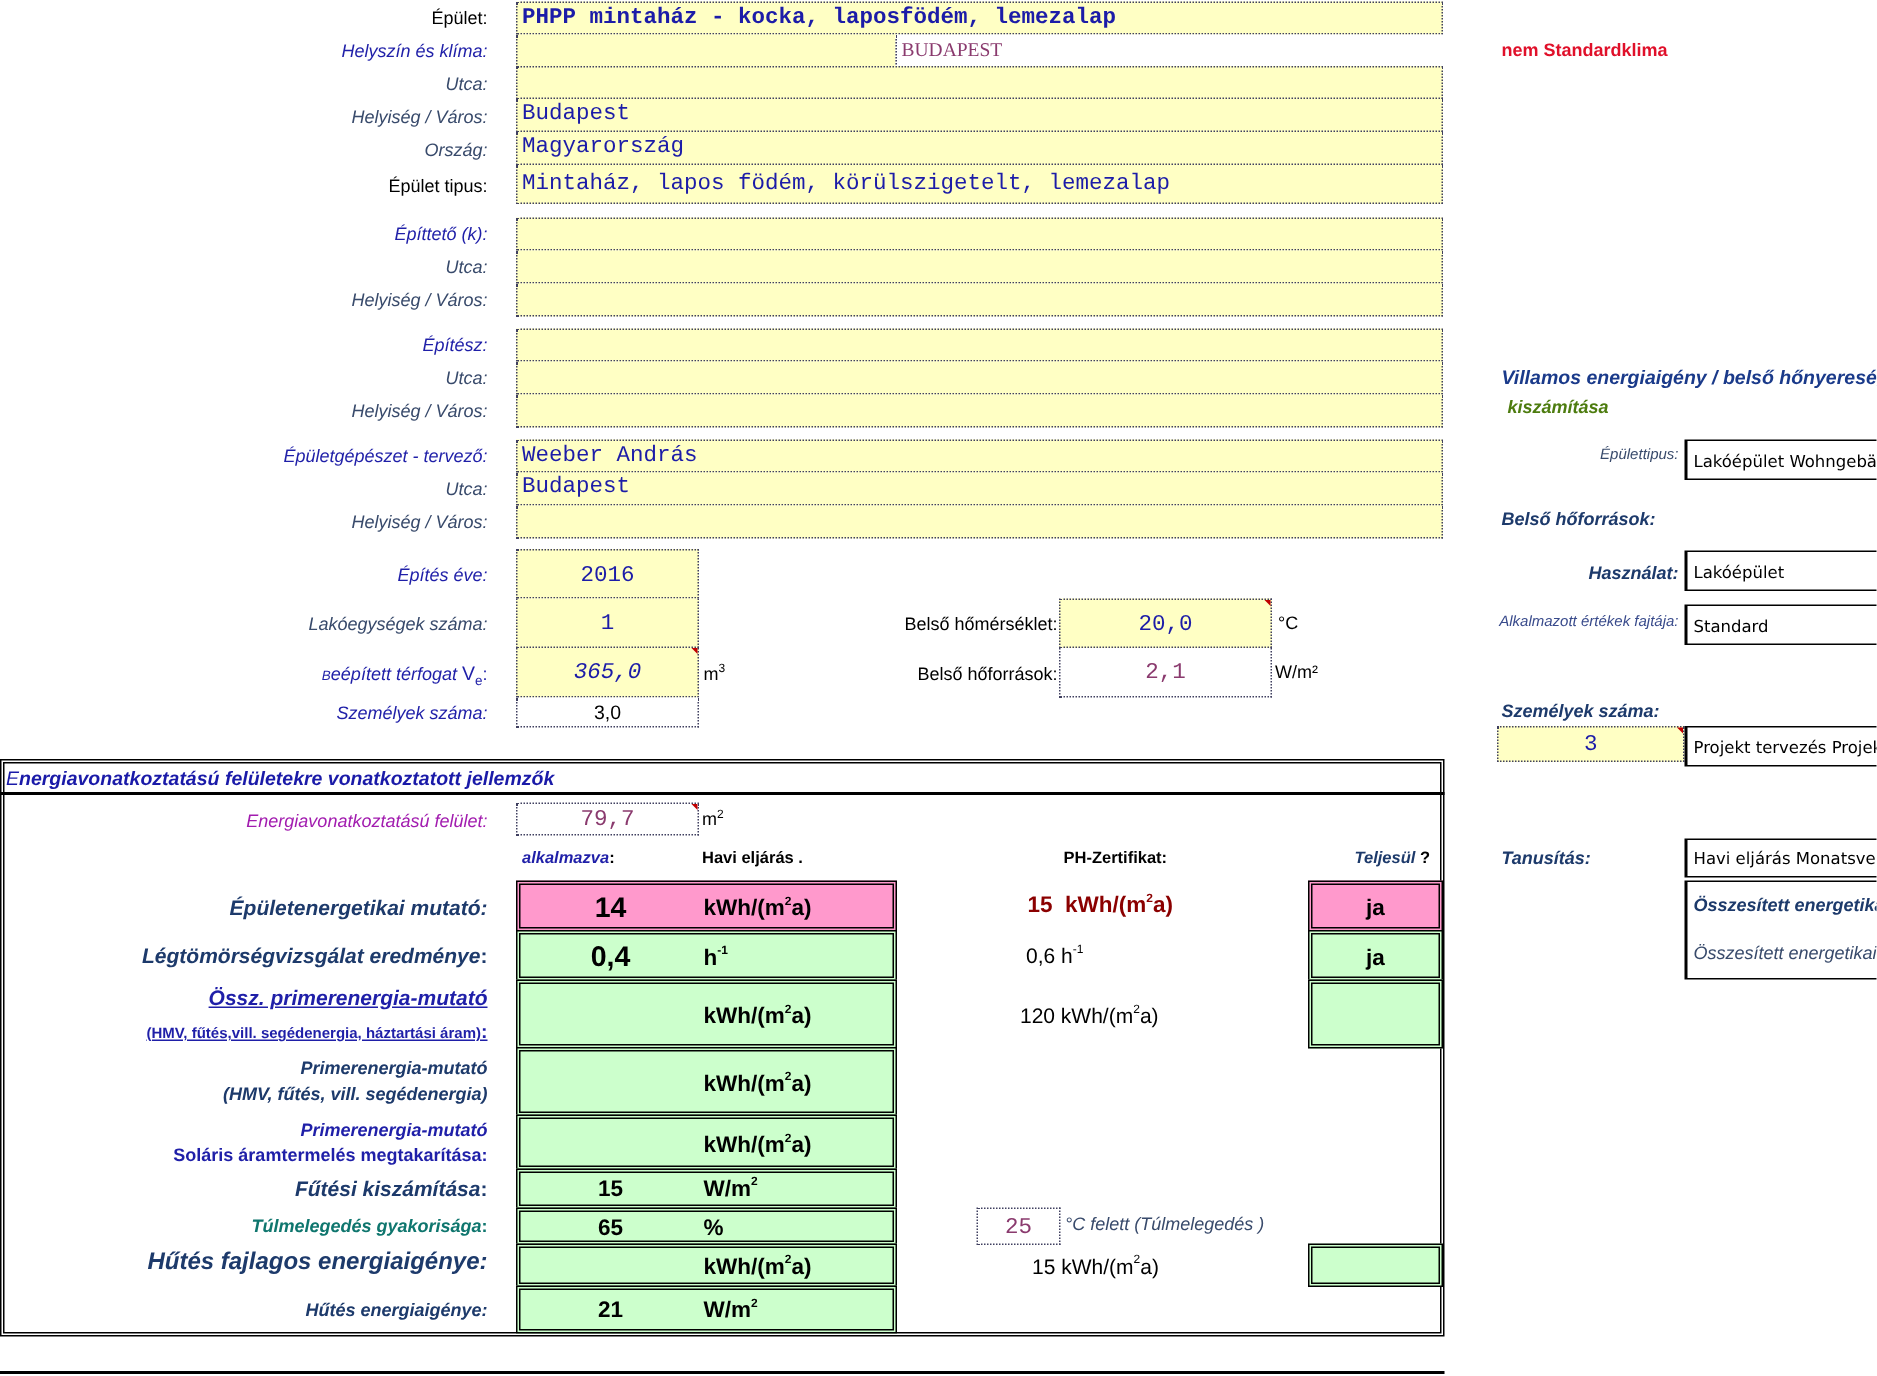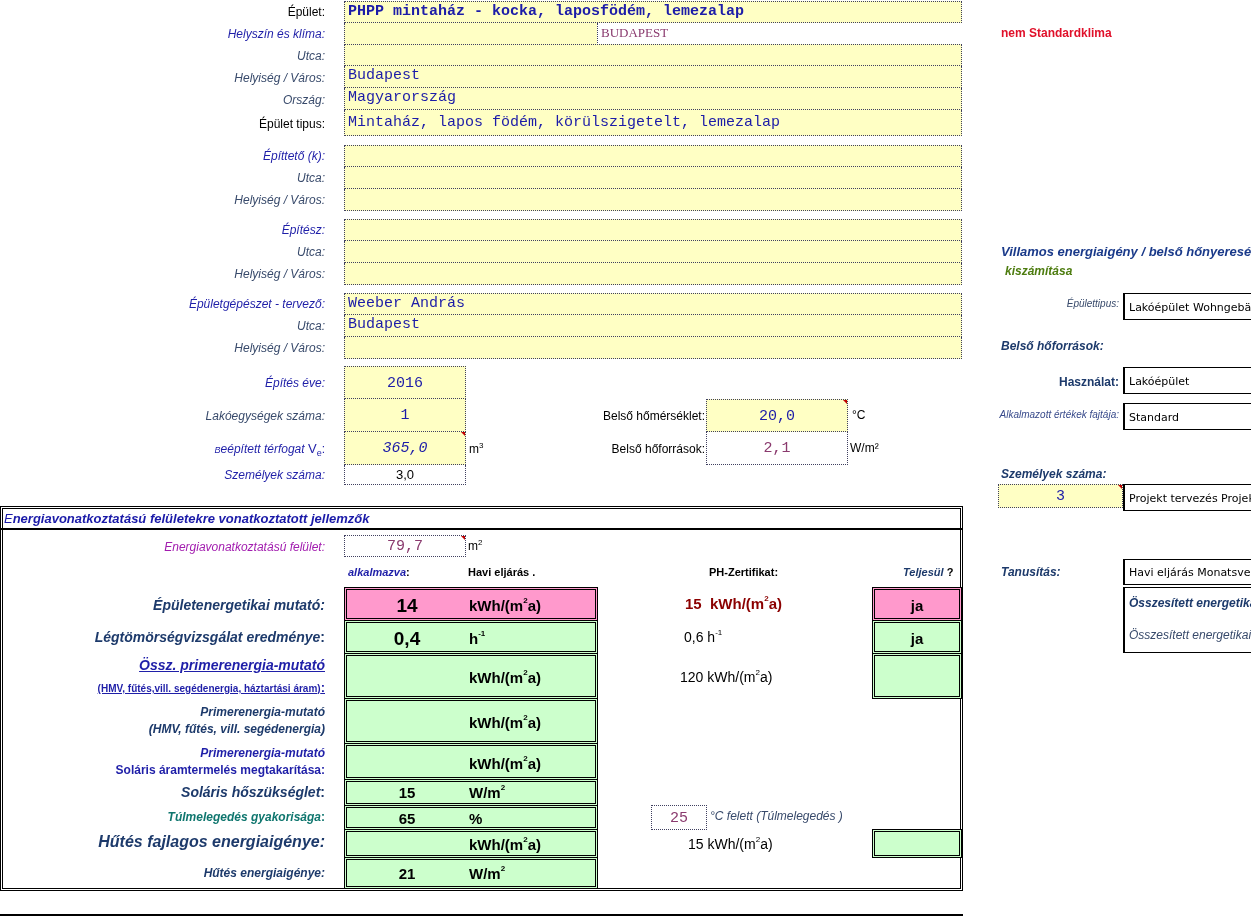--- a/index.html
+++ b/index.html
@@ -87,21 +87,21 @@
 <div class="fld c nob white mag" style="left:706px; top:432px; width:142px; height:33px; line-height:33px;">2,1</div>
 <div class="unit" style="left:852px; top:408px;">°C</div>
 <div class="unit" style="left:850px; top:441px;">W/m²</div>
 
 <div class="rt-h" style="left:1001px; top:244px;">Villamos energiaigény / belső hőnyereség</div>
 <div class="rt-h" style="left:1005px; top:264px; color:#4d7c0f; font-size:12px;text-align:center;">kiszámítása</div>
 <div class="abs" style="right:132px; top:298px; font-size:10px; font-style:italic; color:#384a6b;">Épülettipus:</div>
 <div class="sel" style="left:1123px; top:293px; width:140px; height:27px; line-height:27px;">Lakóépület   Wohngebäude</div>
 
 <div class="rt-h" style="left:1001px; top:339px; font-size:12px; color:#1d3a6b;">Belső hőforrások:</div>
-<div class="abs" style="right:132px; top:375px; font-size:12px; font-weight:bold; color:#1d3a6b;">Használat:</div>
+<div class="abs" style="right:132px; top:375px; font-size:12px; font-weight:bold; font-style:italic; color:#1d3a6b;">Használat:</div>
 <div class="sel" style="left:1123px; top:367px; width:140px; height:27px; line-height:27px;">Lakóépület</div>
 <div class="abs" style="right:132px; top:409px; font-size:10px; font-style:italic; color:#384a8b;">Alkalmazott értékek fajtája:</div>
 <div class="sel" style="left:1123px; top:403px; width:140px; height:27px; line-height:27px;">Standard</div>
 
 <div class="rt-h" style="left:1001px; top:467px; font-size:12px; color:#1d3a6b;">Személyek száma:</div>
 <div class="fld c" style="left:998px; top:484px; width:125px; height:24px; line-height:24px;"><span>3</span><div class="tri"></div></div>
 <div class="sel" style="left:1123px; top:484px; width:140px; height:27px; line-height:27px;">Projekt tervezés Projektierung</div>
 
 <div class="rt-h" style="left:1001px; top:565px; font-size:12px; color:#1d3a6b;">Tanusítás:</div>
 <div class="sel" style="left:1123px; top:559px; width:140px; height:26px; line-height:26px;">Havi eljárás Monatsverfahren</div>
@@ -125,21 +125,21 @@
 <div class="abs" style="left:903px; top:566px; font-size:11px; font-weight:bold; font-style:italic; color:#1d3a6b;"><span>Teljesül</span> <span style="color:#000; font-style:normal;">?</span></div>
 
 <div class="lbl" style="right:926px; top:597px; font-size:14px; font-weight:bold; font-style:italic; color:#1d3a6b;">Épületenergetikai mutató:</div>
 <div class="lbl" style="right:926px; top:629px; font-size:14px; font-weight:bold; font-style:italic; color:#1d3a6b;"><span>Légtömörségvizsgálat eredménye</span><span style="font-style:normal;">:</span></div>
 <div class="lbl" style="right:926px; top:657px; font-size:14px; font-weight:bold; font-style:italic; color:#1f1fa8; text-decoration:underline;">Össz. primerenergia-mutató</div>
 <div class="lbl" style="right:926px; top:680px; font-size:10px; font-weight:bold; color:#1f1fa8; text-decoration:underline;"><span>(HMV, fűtés,vill. segédenergia, háztartási áram)</span><span style="font-size:13px;">:</span></div>
 <div class="lbl" style="right:926px; top:704px; font-size:12px; font-weight:bold; font-style:italic; color:#1d3a6b;">Primerenergia-mutató</div>
 <div class="lbl" style="right:926px; top:721px; font-size:12px; font-weight:bold; font-style:italic; color:#1d3a6b;">(HMV, fűtés, vill. segédenergia)</div>
 <div class="lbl" style="right:926px; top:745px; font-size:12px; font-weight:bold; font-style:italic; color:#1f1fa8;">Primerenergia-mutató</div>
 <div class="lbl" style="right:926px; top:762px; font-size:12px; font-weight:bold; color:#1f1fa8;">Soláris áramtermelés megtakarítása:</div>
-<div class="lbl" style="right:926px; top:784px; font-size:14px; font-weight:bold; font-style:italic; color:#1d3a6b;"><span>Soláris hőszükséglet</span><span style="font-style:normal;">:</span></div>
+<div class="lbl" style="right:926px; top:784px; font-size:14px; font-weight:bold; font-style:italic; color:#1d3a6b;"><span>Fűtési kiszámítása</span><span style="font-style:normal;">:</span></div>
 <div class="lbl" style="right:926px; top:809px; font-size:12px; font-weight:bold; font-style:italic; color:#0f766e;"><span>Túlmelegedés gyakorisága</span><span style="font-style:normal;">:</span></div>
 <div class="lbl" style="right:926px; top:834px; font-size:16px; font-weight:bold; font-style:italic; color:#1d3a6b;">Hűtés fajlagos energiaigénye:</div>
 <div class="lbl" style="right:926px; top:865px; font-size:12px; font-weight:bold; font-style:italic; color:#1d3a6b;">Hűtés energiaigénye:</div>
 
 <div class="res pink" style="left:344px; top:587px; width:254px; height:34px;">
   <div class="val" style="top:5px; font-size:19px;">14</div>
   <div class="runit" style="top:7px;"><span>kWh/(m</span><sup>2</sup><span>a)</span></div>
 </div>
 <div class="res green" style="left:344px; top:620px; width:254px; height:34px;">
   <div class="val" style="top:5px; font-size:19px;">0,4</div>

